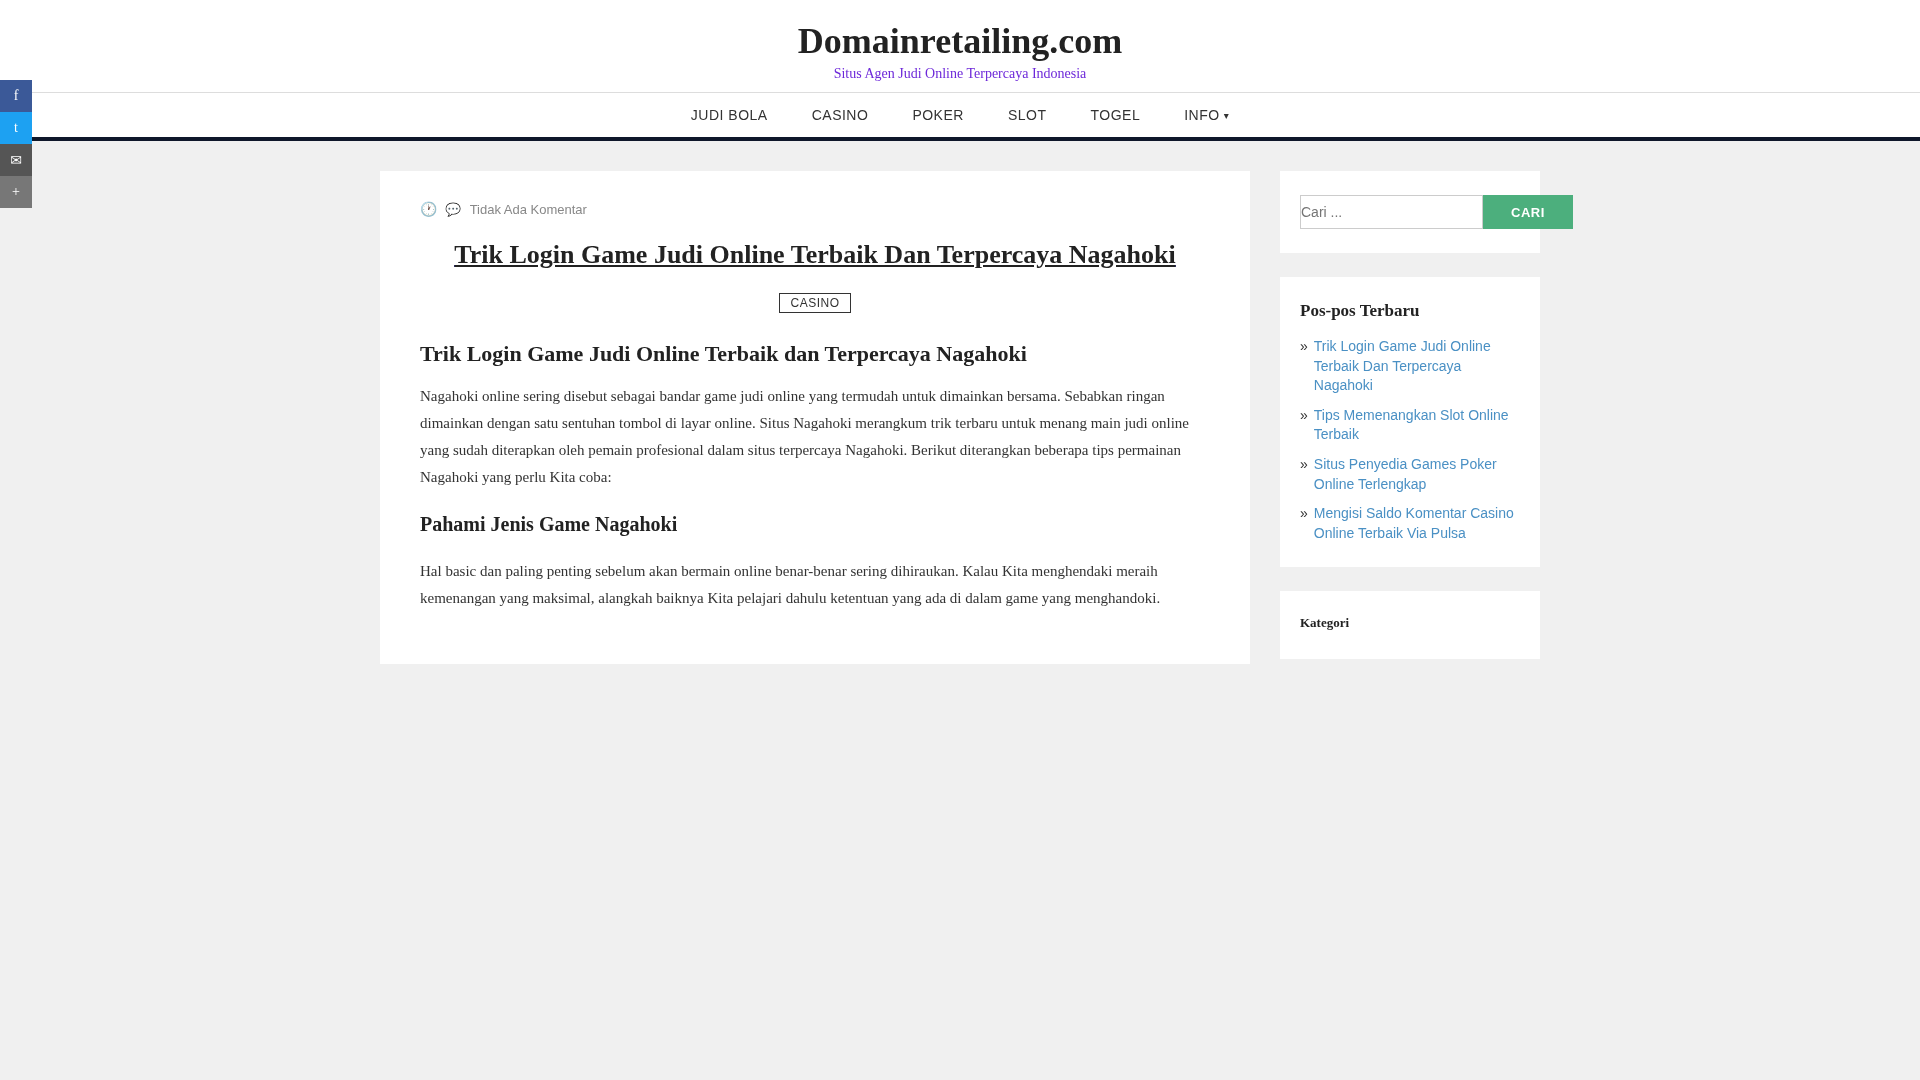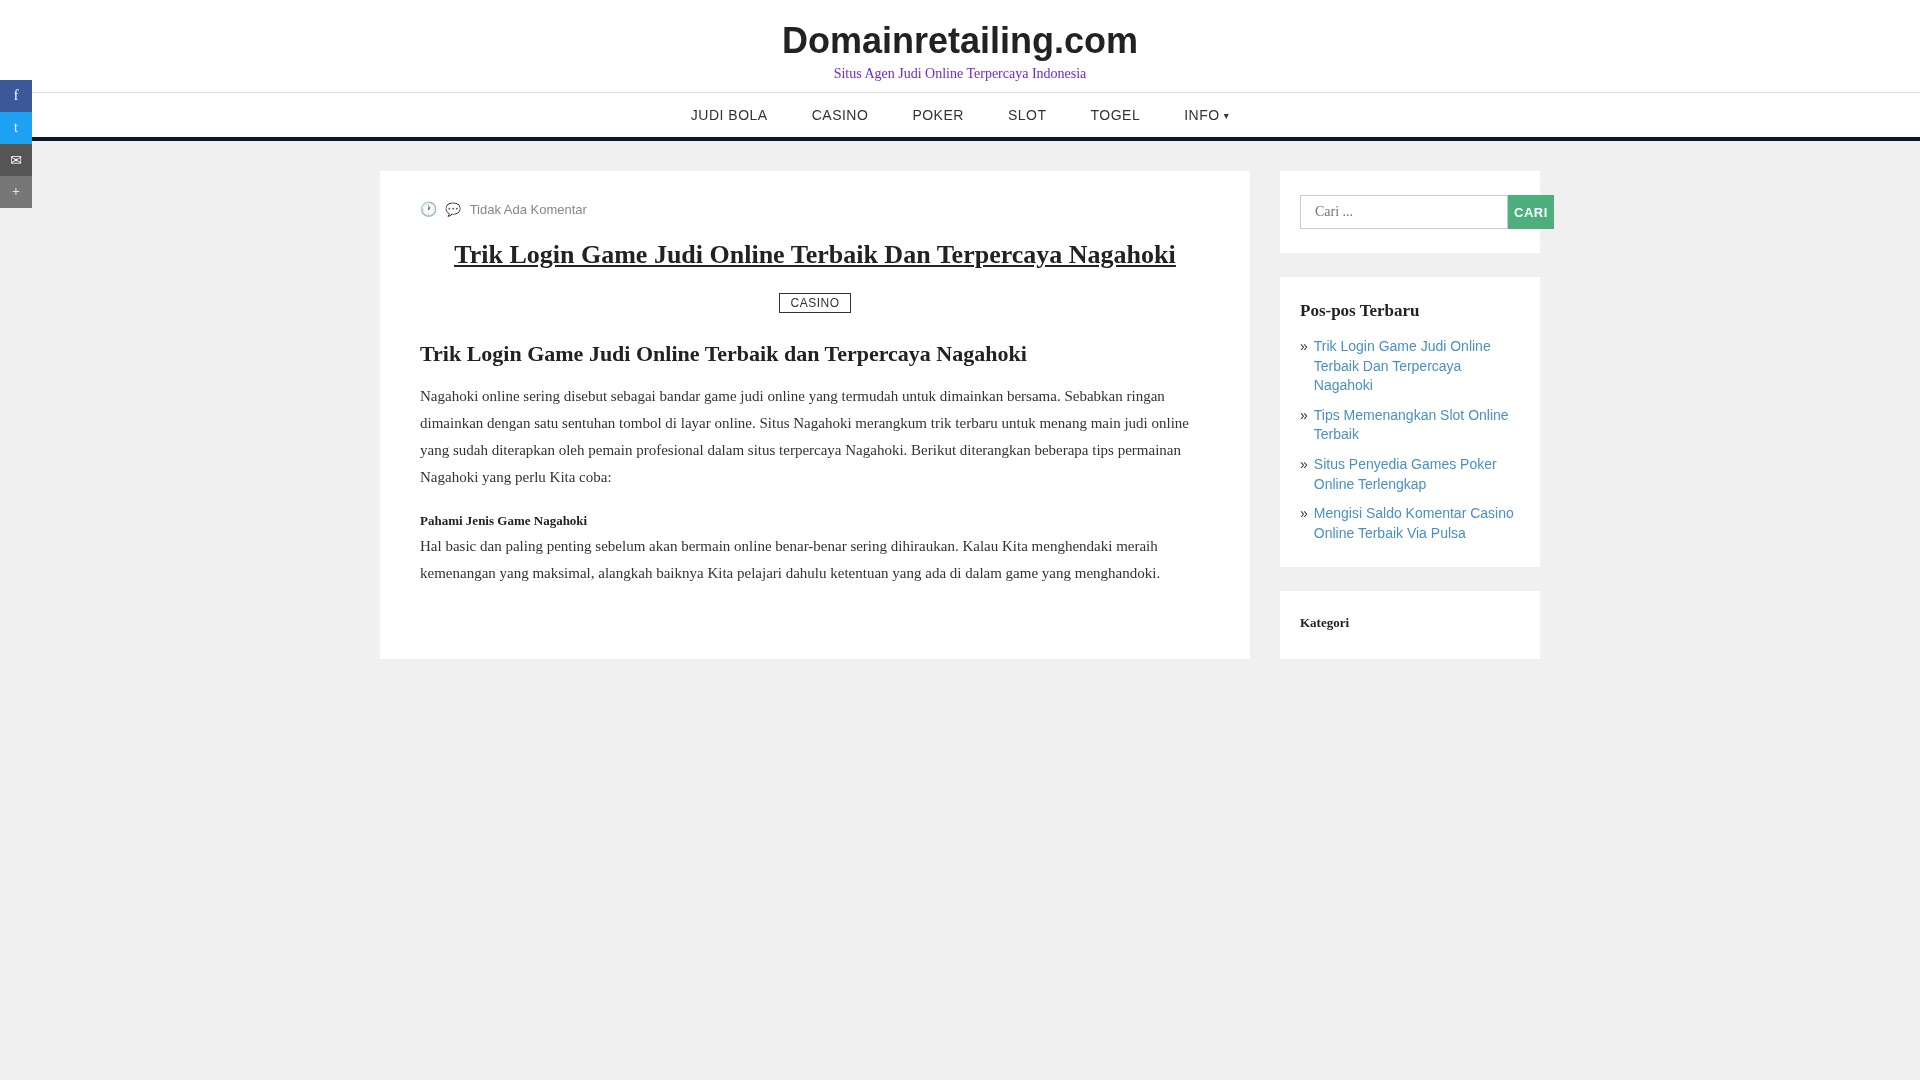--- a/index.html
+++ b/index.html
@@ -34,21 +34,21 @@
     .site-header {
       background: #fff;
       text-align: center;
       padding: 20px 0 10px;
       border-bottom: 1px solid #ddd;
     }
     .site-title {
       font-size: 36px;
       font-weight: bold;
       color: #222;
-      font-family: Liberation Sans, sans-serif;
+      font-family: Liberation Serif, serif;
     }
     .site-tagline {
       font-size: 14px;
       color: #6d28d9;
       margin-top: 4px;
     }
 
     
     nav {
       background: #fff;
@@ -140,24 +140,24 @@
 
     .article-body {
       font-size: 15px;
       color: #333;
       line-height: 1.8;
       margin-bottom: 22px;
       font-family: Liberation Serif, serif;
     }
 
     .section-heading {
-      font-size: 13px;
-      font-weight: bold;
-      color: #222;
-      margin-bottom: 4px;
+      font-size: 20px;
+      font-weight: bold;
+      color: #222;
+      margin-bottom: 22px;
       font-family: Georgia, serif;
     }
 
     
     .sidebar {
       width: 260px;
       flex-shrink: 0;
       display: flex;
       flex-direction: column;
       gap: 24px;
@@ -176,32 +176,32 @@
       font-family: Georgia, serif;
     }
 
     
     .search-form {
       display: flex;
       gap: 0;
     }
     .search-input {
       flex: 1;
-      padding: 8px 14px;
+      padding: 8px 0;
       border: 1px solid #ccc;
       font-size: 14px;
       outline: none;
-      font-family: Liberation Serif, serif;
+      font-family: Liberation Sans, sans-serif;
       color: #999;
     }
     .search-btn {
       background: #4caf7d;
       color: #fff;
       border: none;
-      padding: 8px 6px;
+      padding: 8px 28px;
       font-size: 13px;
       font-weight: bold;
       cursor: pointer;
       letter-spacing: 0.5px;
       font-family: Arial, sans-serif;
     }
 
     
     .recent-posts-list {
       list-style: none;

